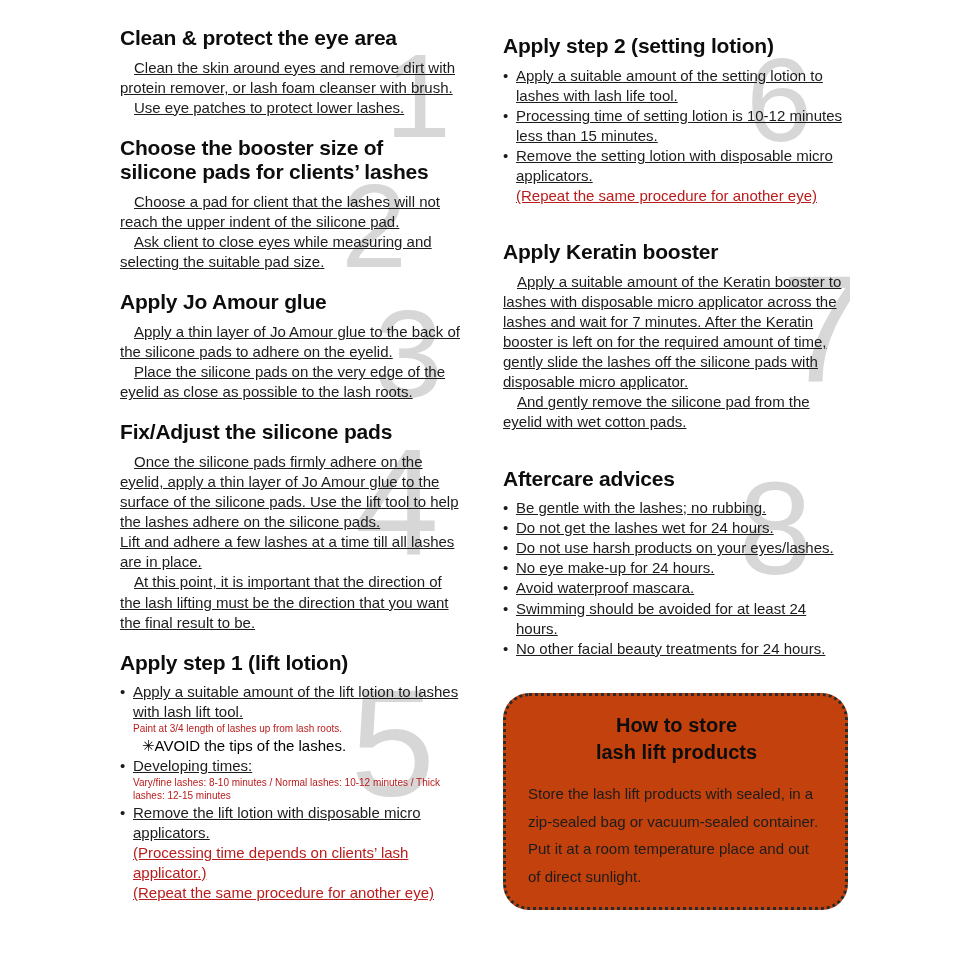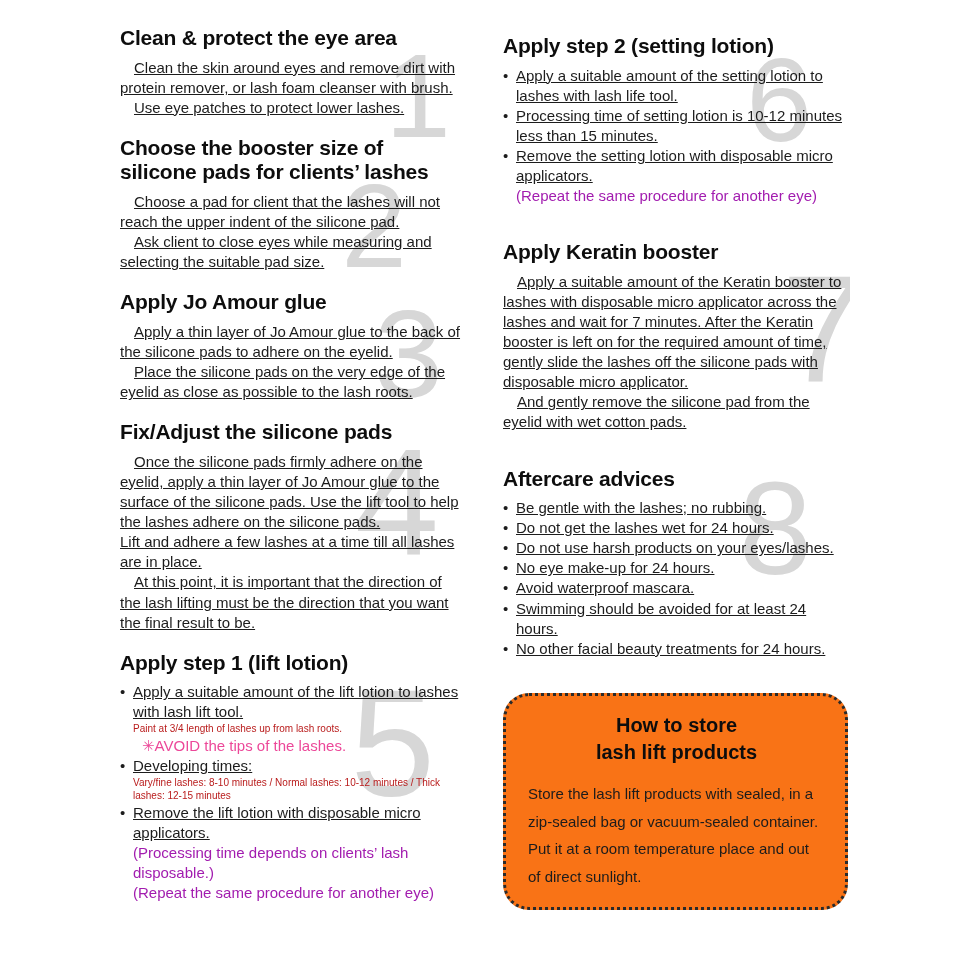--- a/index.html
+++ b/index.html
@@ -76,37 +76,38 @@
   .sub {
     padding-left: 13px;
     font-size: 10px;
     line-height: 1.34;
     color: #b91c1c;
   }
   .warn {
     padding-left: 22px;
     font-size: 15px;
     line-height: 1.34;
-    color: #ec4899;
+    color: #000000;
   }
   .note {
     padding-left: 13px;
     font-size: 15px;
     line-height: 1.34;
-    color: #a21caf;
+    color: #b91c1c;
+    text-decoration: underline;
   }
 
   .storage-box {
     border: 3px dotted #2a2a2a;
     border-radius: 26px;
     padding: 16px 20px 16px 22px;
     margin-top: 22px;
     position: relative;
     z-index: 1;
-    background: #f97316;
+    background: #c2410c;
   }
   .box-title {
     font-size: 20px;
     font-weight: 700;
     text-align: center;
     line-height: 1.35;
     color: #0d0d0d;
   }
   .box-body {
     margin: 14px 0 0 0;
@@ -163,21 +164,21 @@
       <section class="sec">
         <div class="wm wm-5">5</div>
         <div class="sec-body">
           <h2 class="title">Apply step 1 (lift lotion)</h2>
           <div class="li">Apply a suitable amount of the lift lotion to lashes with lash lift tool.</div>
           <div class="sub">Paint at 3/4 length of lashes up from lash roots.</div>
           <div class="warn">✳AVOID the tips of the lashes.</div>
           <div class="li">Developing times:</div>
           <div class="sub">Vary/fine lashes: 8-10 minutes / Normal lashes: 10-12 minutes / Thick lashes: 12-15 minutes</div>
           <div class="li">Remove the lift lotion with disposable micro applicators.</div>
-          <div class="note">(Processing time depends on clients’ lash disposable.)</div>
+          <div class="note">(Processing time depends on clients’ lash applicator.)</div>
           <div class="note">(Repeat the same procedure for another eye)</div>
         </div>
       </section>
 
     </div>
 
     <div class="col col-right">
 
       <section class="sec">
         <div class="wm wm-6">6</div>

